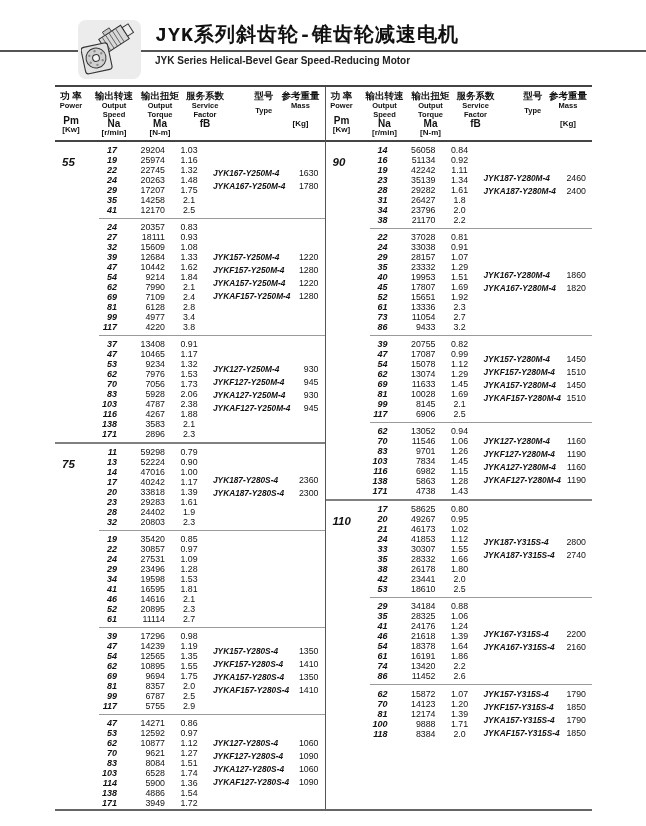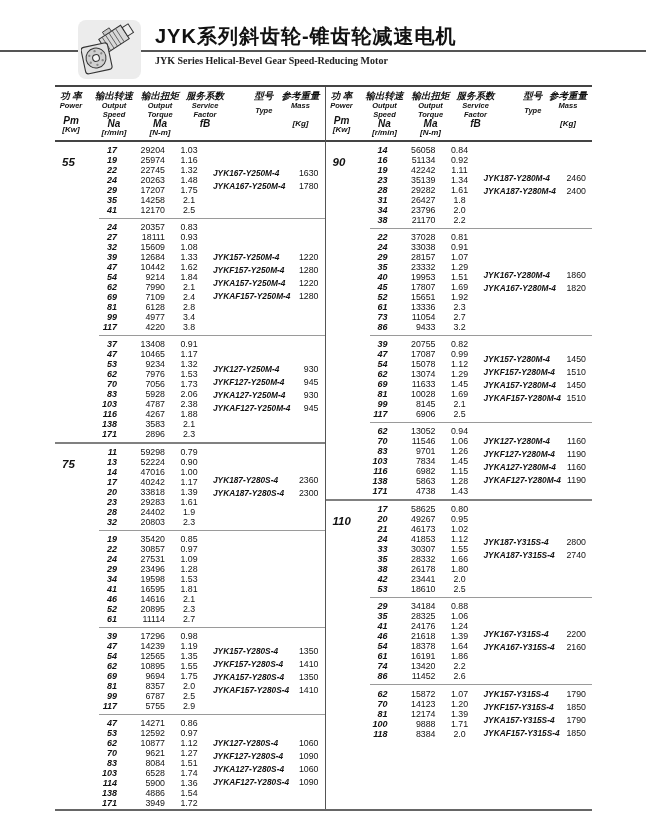--- a/index.html
+++ b/index.html
@@ -9,36 +9,36 @@
     overflow:hidden;
   }
   
   .hdr-rule { position:absolute; left:0; top:50px; width:646px; height:2px; background:#555; }
   .product-image {
     position:absolute; left:78px; top:20px; width:63px; height:59px;
     background:#ececec; border-radius:8px; z-index:2;
     display:flex; align-items:center; justify-content:center;
   }
   .titles { position:absolute; left:155px; top:24px; z-index:2; }
-  .title-cn { margin:0; font-size:20px; font-weight:bold; letter-spacing:1px; line-height:24px; }
-  .title-en { margin-top:7px; font-size:10px; font-weight:bold; color:#222;font-family:Liberation Serif, serif; }
+  .title-cn { margin:0; font-size:20px; font-weight:bold; letter-spacing:1px; line-height:24px;font-family:Liberation Mono, monospace; }
+  .title-en { margin-top:7px; font-size:10px; font-weight:bold; color:#222; }
   
   .spec-table {
     position:absolute; left:55px; top:85px; width:537px;
     border-top:2px solid #444; border-bottom:2px solid #666;
     display:flex;
   }
   .half { width:270px; }
   .half.right { width:267px; border-left:1px solid #555; }
   .half-header {
     height:50px; border-bottom:2px solid #444;
     display:grid; grid-template-columns:44px 40px 50px 46px 1fr 48px;
     padding-top:3px; box-sizing:content-box;
   }
-  .hc { display:flex; flex-direction:column; align-items:center; text-align:center; font-weight:bold;font-style:italic; }
+  .hc { display:flex; flex-direction:column; align-items:center; text-align:center; font-weight:bold; }
   .hc-power { padding-right:12px; }
   .hc-speed { padding-right:10px; }
   .hc-torque { padding-right:8px; }
   .hc-factor { padding-right:14px; }
   .hc-type { padding-left:16px; }
   .h-cn { font-size:9.5px; line-height:12px; white-space:nowrap; }
   .h-en { font-size:7.5px; line-height:8.5px; }
   .h-sym { font-size:10px; line-height:9px; }
   .h-unit { font-size:8px; line-height:10px; }
   .mt5 { margin-top:5px; }

